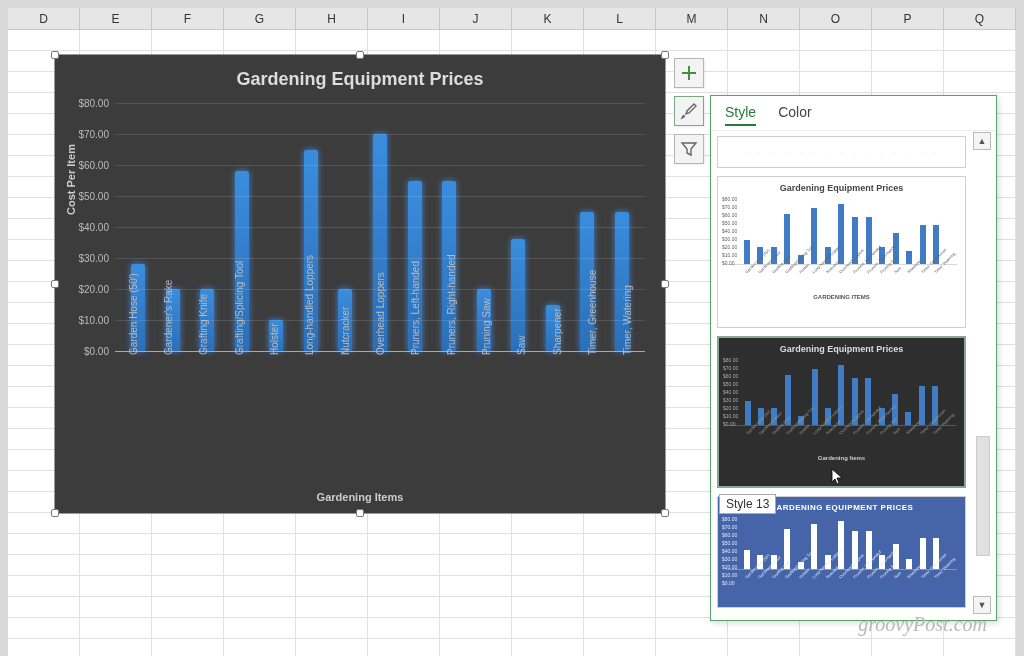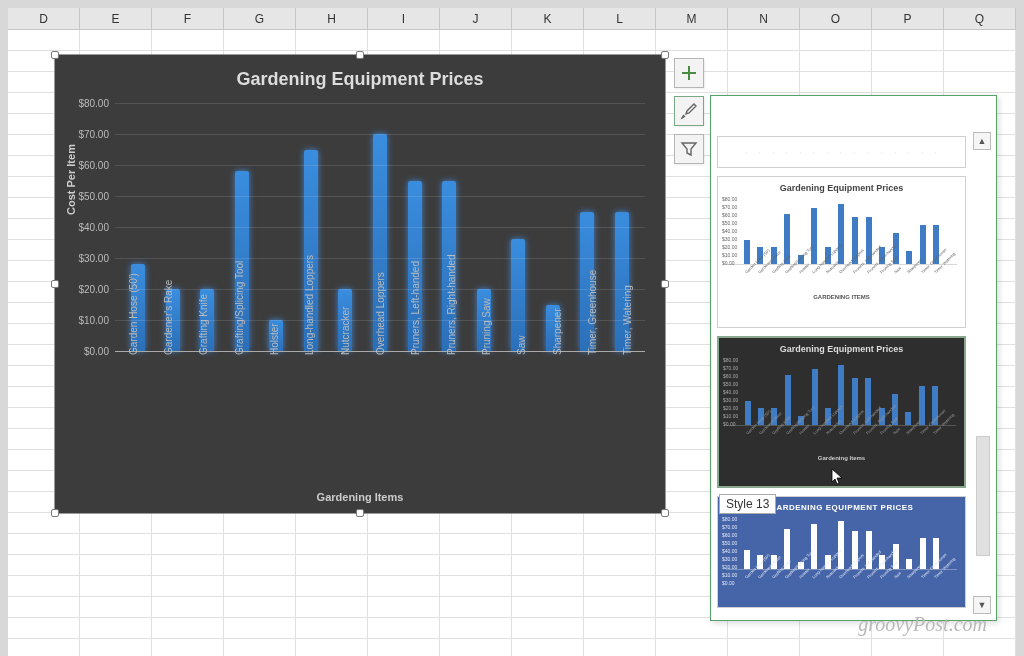--- a/index.html
+++ b/index.html
@@ -702,20 +702,24 @@
         </svg>
     </div>
     <div class="side-btn">
       <svg viewBox="0 0 18 18">
           <path d="M2 3h14l-5 6v6l-4-2v-4L2 3z" stroke="#666"></path>
         </svg>
     </div>
   </div>
 
   <div class="styles-panel">
+    <div class="styles-tabs">
+      <div class="tab active">Style</div>
+      <div class="tab">Color</div>
+    </div>
     <div class="styles-body">
 
       <div class="style-thumb partial-top">
         <div class="thumb-xlabels" style="margin-top:2px">
             <span>·</span>
             <span>·</span>
             <span>·</span>
             <span>·</span>
             <span>·</span>
             <span>·</span>

